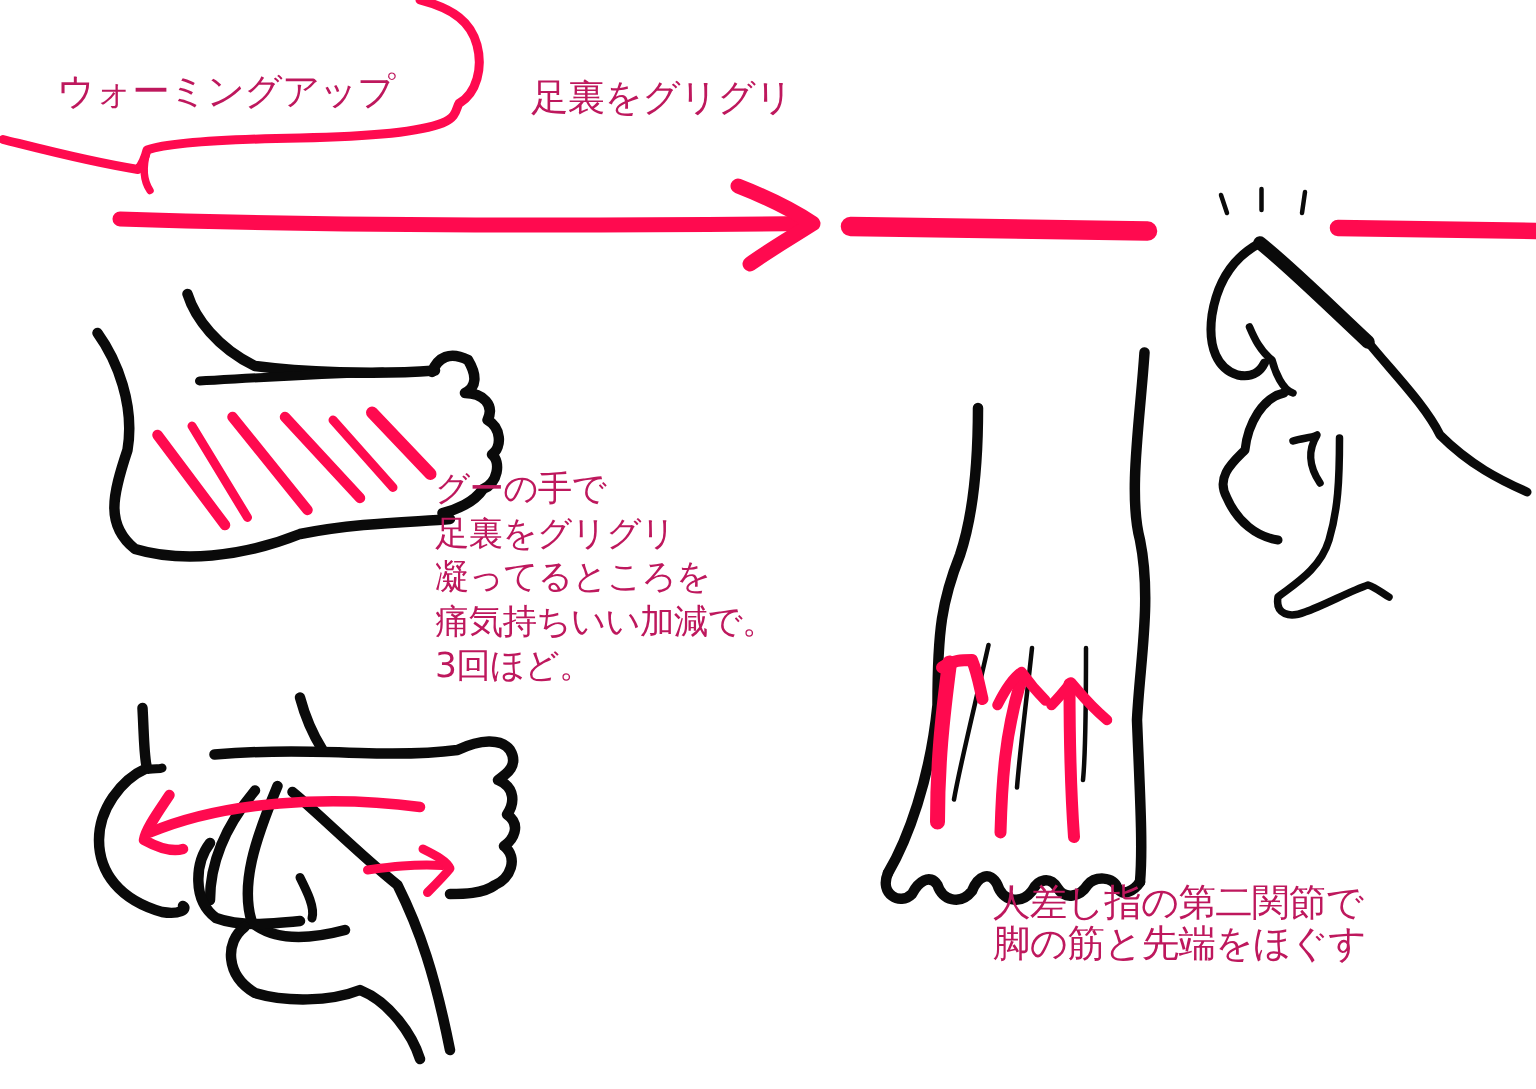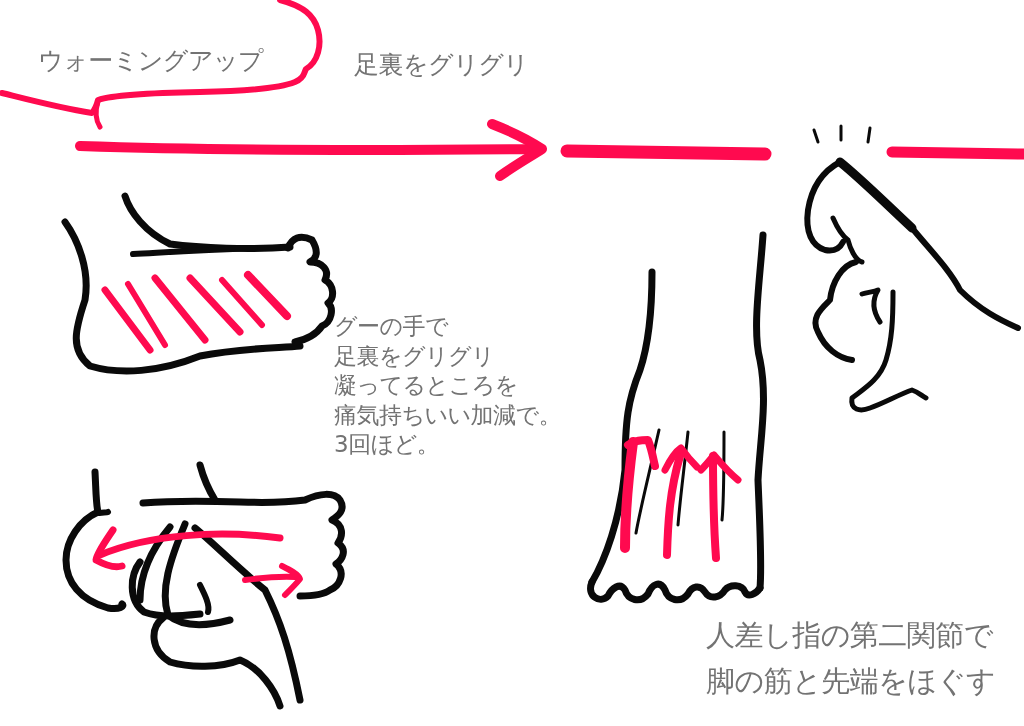--- a/index.html
+++ b/index.html
@@ -1,24 +1,24 @@
 <!DOCTYPE html>
 <html style="--accent: #ff0a4f;"><head>
   <meta charset="utf-8">
   <style>
     html, body { margin: 0; padding: 0; background: #ffffff; }
     body { width: 1024px; height: 726px; position: relative; overflow: hidden;
            font-family: "DejaVu Sans", "Liberation Sans", sans-serif; color: #111; }
     .canvas { position: absolute; left: 0; top: 0; width: 1024px; height: 726px; }
-    .label { position: absolute; font-size: 24px; line-height: 27px; white-space: nowrap; letter-spacing: -0.5px; color: #737373; }
-    .label.multi { white-space: pre; margin-left: 44px; }
+    .label { position: absolute; font-size: 24px; line-height: 27px; white-space: nowrap; letter-spacing: -0.5px; color: #be185d; }
+    .label.multi { white-space: pre; }
     #lbl-warmup { left: 38px; top: 47px; font-size: 25px; }
     #lbl-massage { left: 354px; top: 51px; font-size: 25px; }
     #lbl-instructions { left: 290px; top: 312px; font-size: 23px; line-height: 29.5px; }
-    #lbl-knuckle { left: 662px; top: 612px; font-size: 29px; line-height: 46px; }
+    #lbl-knuckle { left: 662px; top: 588px; font-size: 25px; line-height: 27px; }
     .ink { fill: none; stroke: #0a0a0a; stroke-linecap: round; stroke-linejoin: round; }
     .red { fill: none; stroke: var(--accent); stroke-linecap: round; stroke-linejoin: round; }
     :root { --accent: #ff0a4f; }
   </style>
 </head>
 <body>
 
 <svg class="canvas" viewBox="0 0 1024 726" xmlns="http://www.w3.org/2000/svg">
 
   <g>

